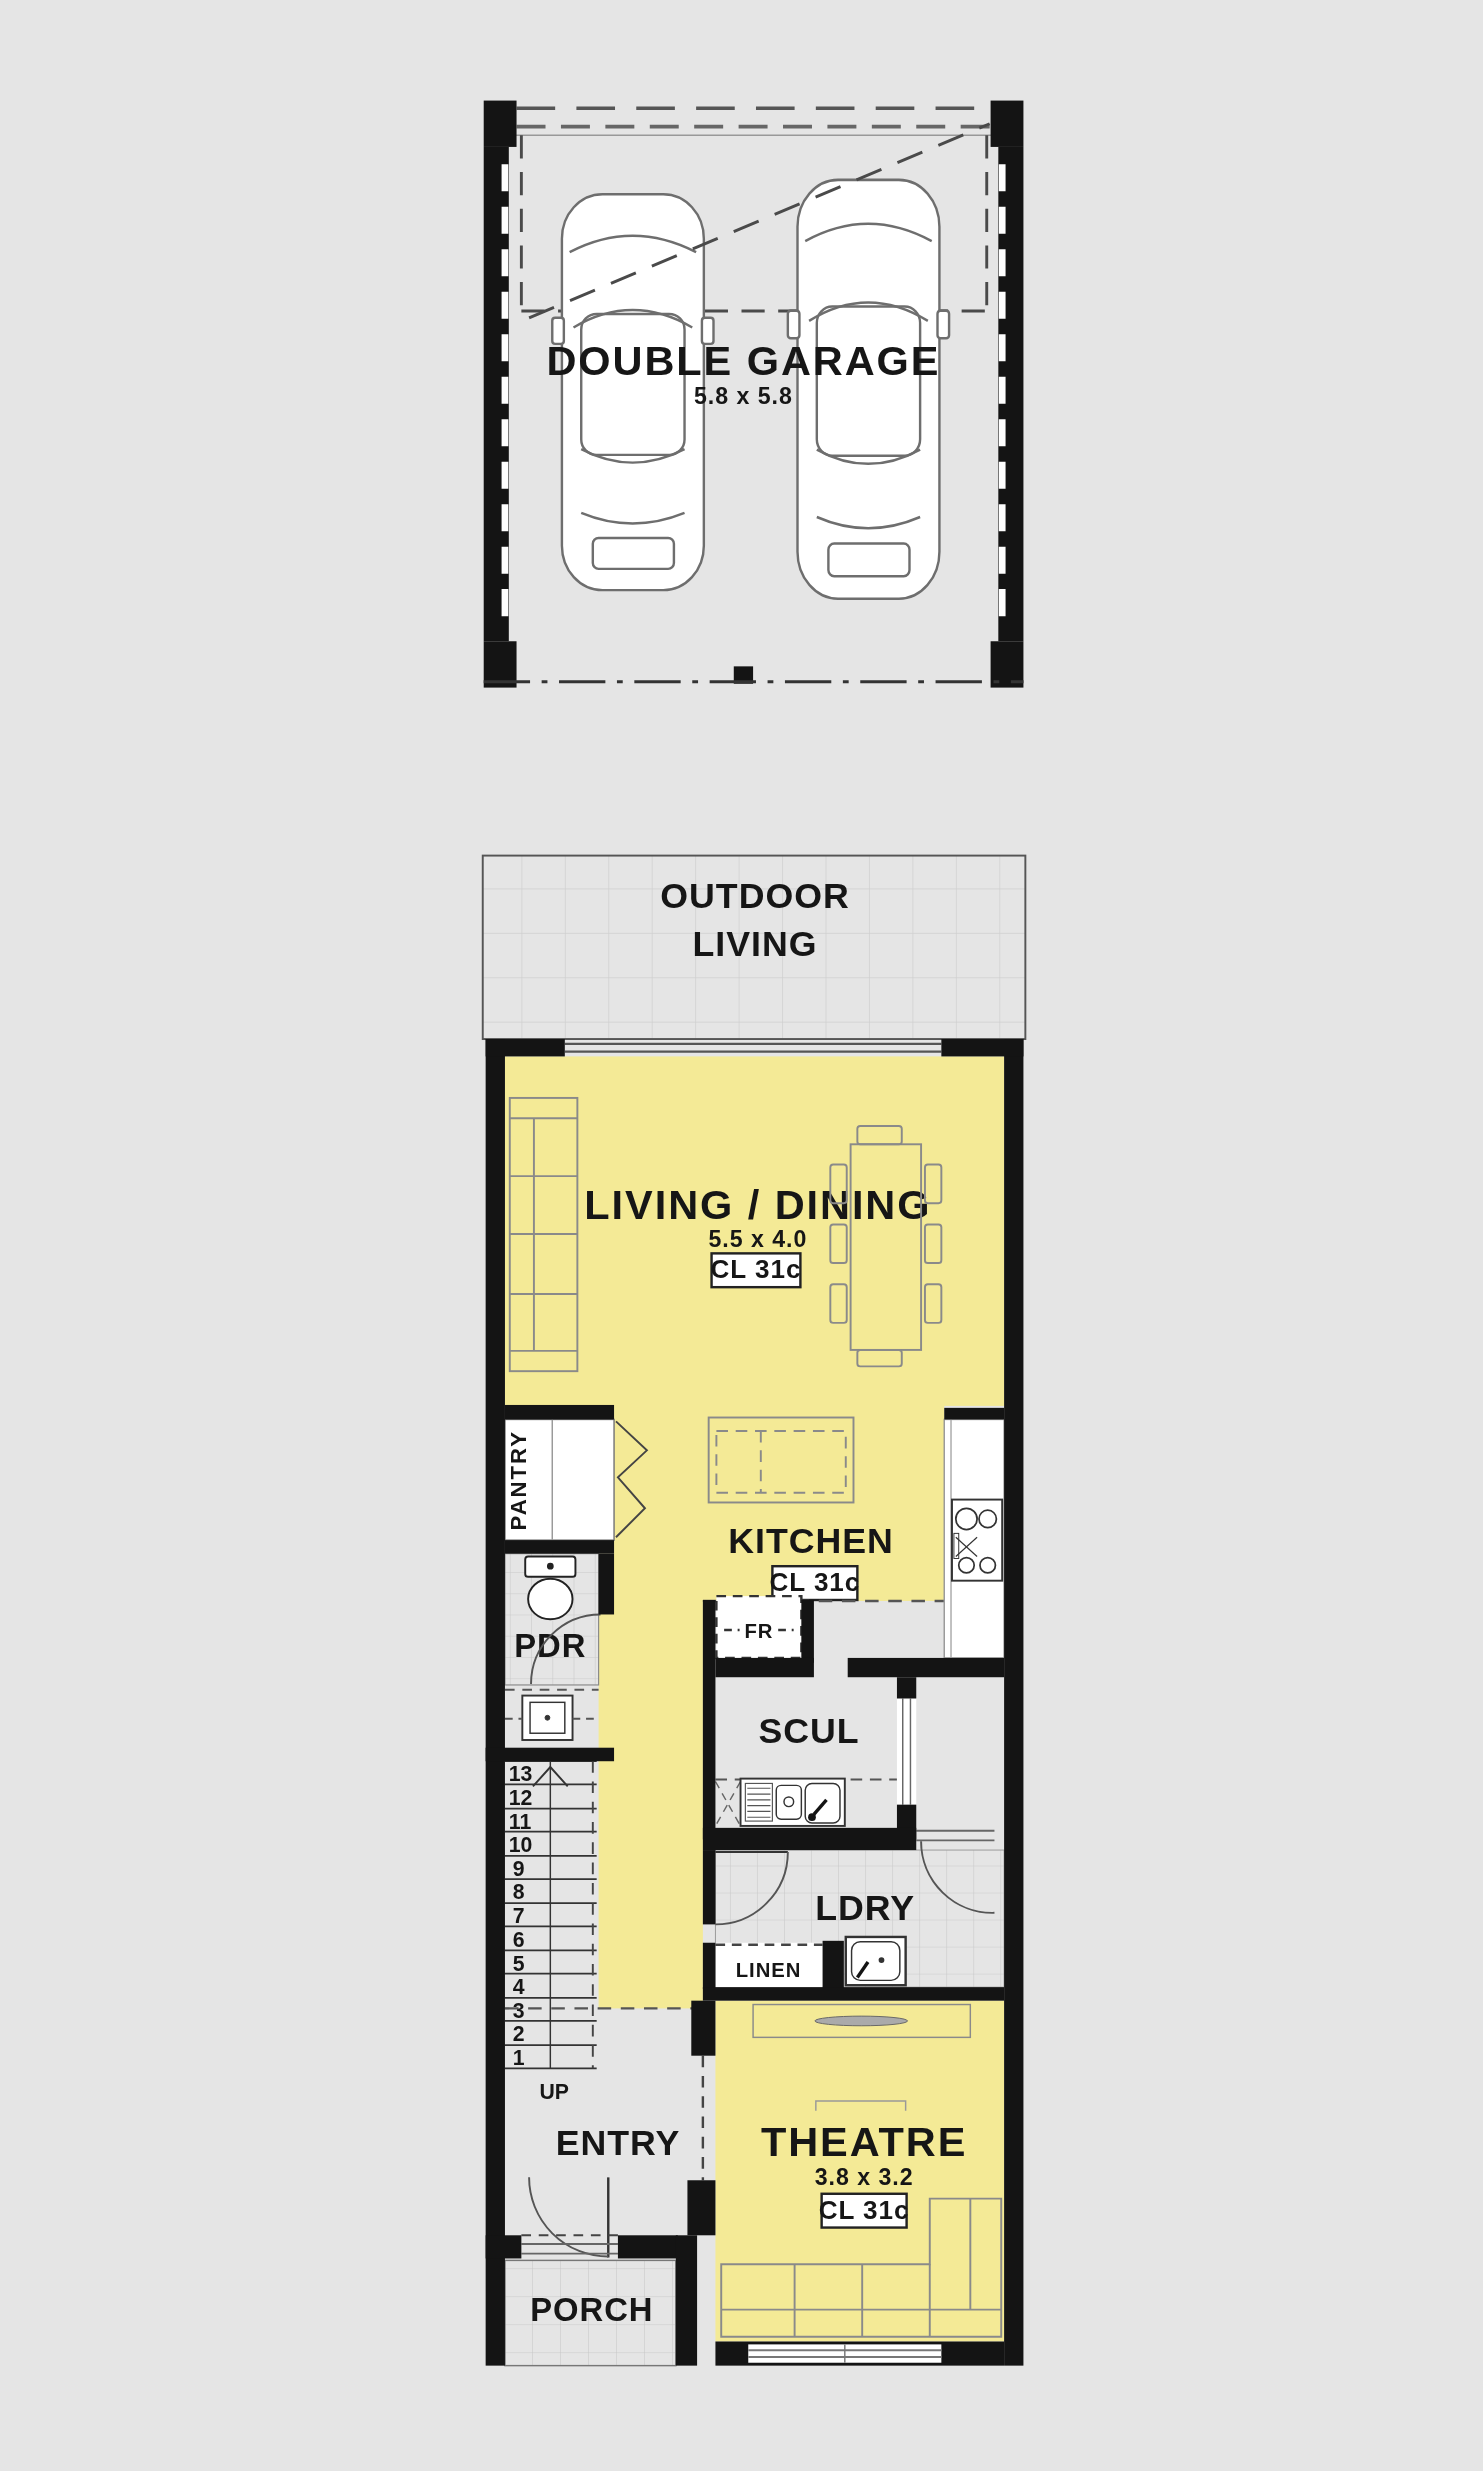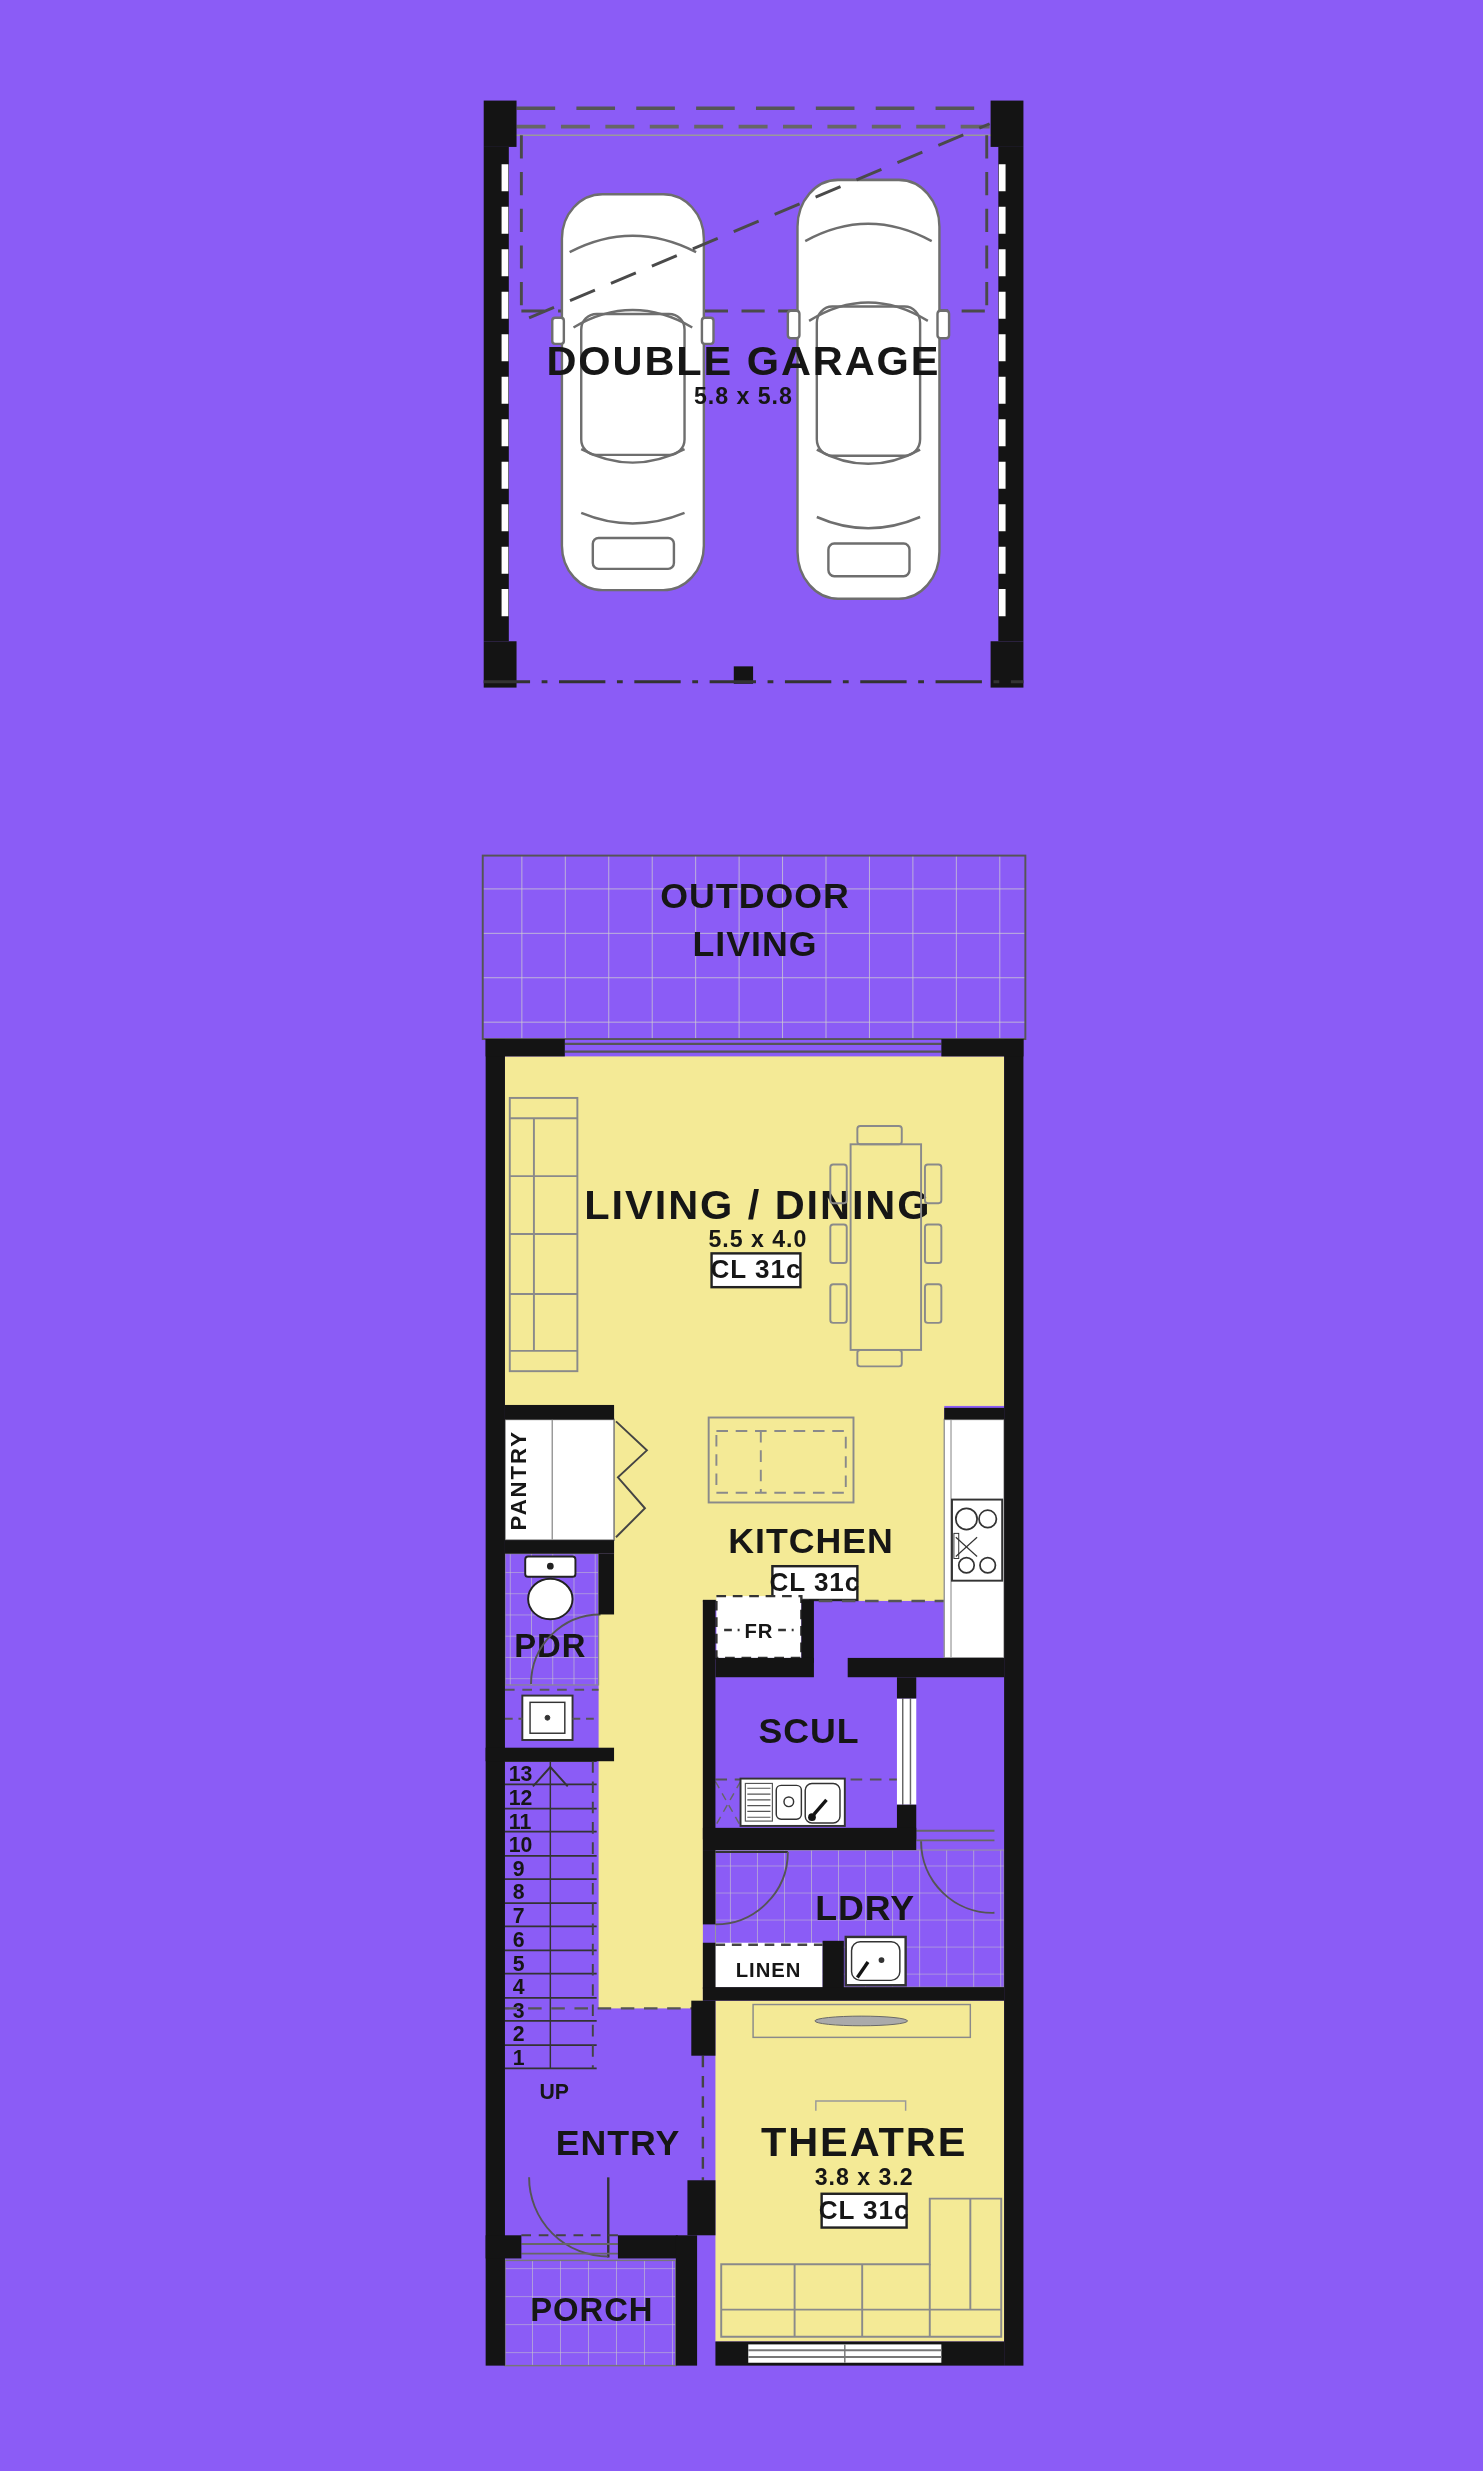--- a/index.html
+++ b/index.html
@@ -1,16 +1,16 @@
 <!DOCTYPE html>
 <html><head>
 <meta charset="utf-8">
 <style>
   html,body{margin:0;padding:0;background:#ffffff;}
-  #canvas{position:relative;width:1483px;height:2472px;background:#8b5cf6;overflow:hidden;text-align:right;}
+  #canvas{position:relative;width:1483px;height:2472px;background:#e5e5e5;overflow:hidden;text-align:right;}
   svg{position:absolute;left:0;top:0;}
   text{font-family:"Liberation Sans", sans-serif;font-weight:bold;fill:#161616;}
   .lbl-xl{font-size:43px;letter-spacing:2px;}
   .lbl{font-size:37px;letter-spacing:1px;}
   .lbl-m{font-size:34px;letter-spacing:1px;}
   .dims{font-size:24px;letter-spacing:1px;}
   .cl{font-size:27px;letter-spacing:1px;}
   .small{font-size:21px;letter-spacing:1px;}
   .num{font-size:22px;font-weight:bold;}
   .vert{font-size:23px;letter-spacing:2px;}

